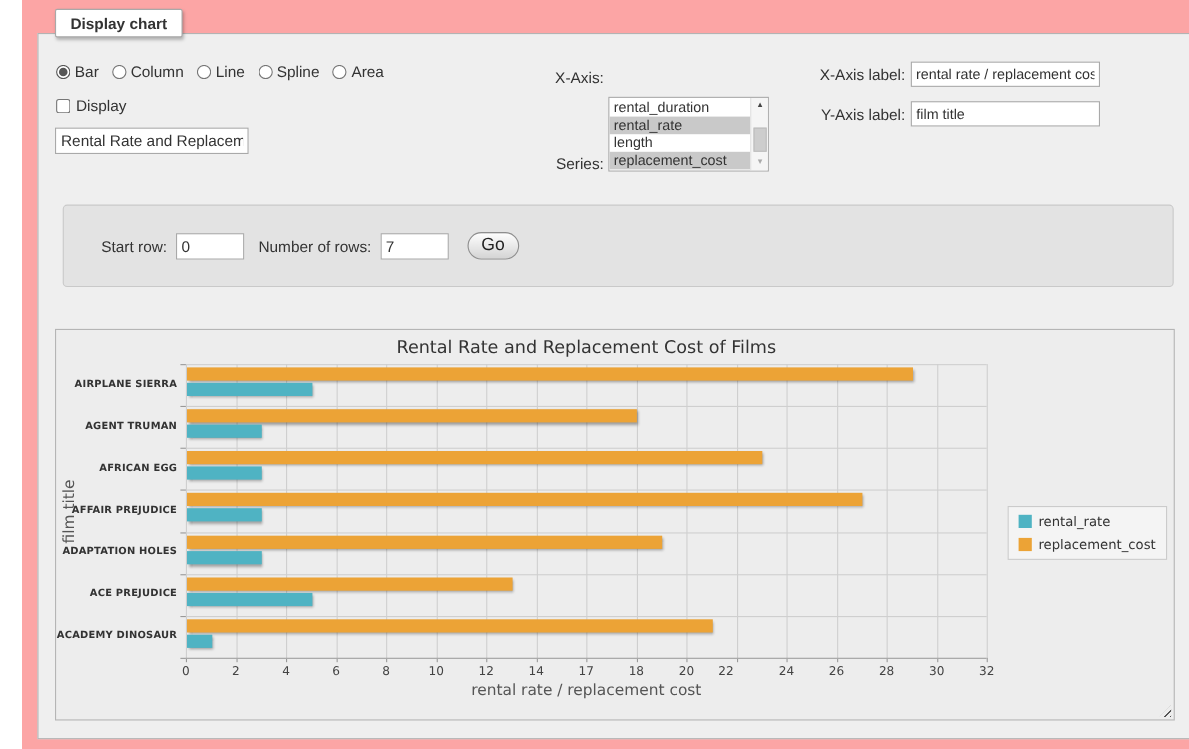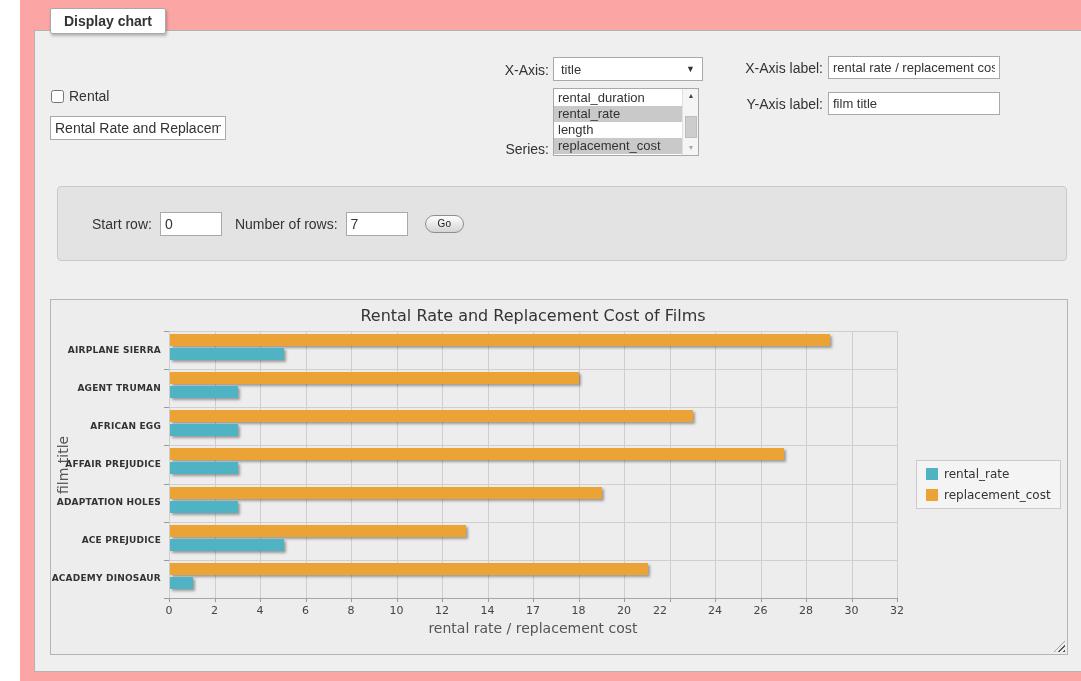--- a/index.html
+++ b/index.html
@@ -60,21 +60,21 @@
   #ylabel-input { position:absolute; left:808px; top:92px; width:172px; height:23px; font-size:13px; }
   
   .rows-panel {
     position:absolute; left:37px; top:186px; width:1010px; height:75px;
     background:#e3e3e3; border:1px solid #c9c9c9; border-radius:4px;
     display:flex; align-items:center; padding-left:34px; font-size:14px;
   }
   .rows-panel .text-input { width:62px; height:24px; margin-left:8px; }
   .rows-panel .lbl2 { margin-left:13px; }
   .go-btn {
-    margin-left:17px; font-family:"Liberation Sans",sans-serif; font-size:10px; color:#222;
+    margin-left:17px; font-family:"Liberation Sans",sans-serif; font-size:16px; color:#222;
     padding:2px 12px 3px; border:1px solid #8e8e8e; border-radius:13px;
     background:linear-gradient(#fefefe,#d4d4d4); cursor:pointer;
   }
   
   .chart-panel {
     position:absolute; left:30px; top:299px; width:1018px; height:356px;
     background:#ededed; border:1px solid #b5b5b5;
     font-family:"DejaVu Sans", sans-serif;
   }
   .chart-title {
@@ -115,33 +115,51 @@
     cursor:nwse-resize;
   }
 </style>
 </head>
 <body>
 
 <div class="app">
   <div class="fieldset-box"></div>
   <div class="legend-box">Display chart</div>
 
+  <div class="radio-row">
+      <label class="radio-opt">
+        <input type="radio" name="charttype" checked="" style="">
+        <span>Bar</span>
+      </label>
+      <label class="radio-opt">
+        <input type="radio" name="charttype" style="">
+        <span>Column</span>
+      </label>
+      <label class="radio-opt">
+        <input type="radio" name="charttype" style="">
+        <span>Line</span>
+      </label>
+      <label class="radio-opt">
+        <input type="radio" name="charttype" style="">
+        <span>Spline</span>
+      </label>
+      <label class="radio-opt">
+        <input type="radio" name="charttype" style="">
+        <span>Area</span>
+      </label>
+    </div>
 
   <label class="stacked-row">
     <input type="checkbox" style="">
-    <span>Rental</span>
+    <span>Display</span>
   </label>
 
   <input id="title-input" class="text-input" type="text" value="Rental Rate and Replacement Cost of Films" style="">
 
   <div class="fld-label" id="xaxis-lbl">X-Axis:</div>
-  <div class="select-box">
-    <span>title</span>
-    <span class="select-arrow">▼</span>
-  </div>
 
   <div class="fld-label" id="series-lbl">Series:</div>
   <div class="listbox">
     <div class="list-opts">
         <div class="list-opt">rental_duration</div>
         <div class="list-opt sel">rental_rate</div>
         <div class="list-opt">length</div>
         <div class="list-opt sel">replacement_cost</div>
       </div>
     <div class="scrollbar">

